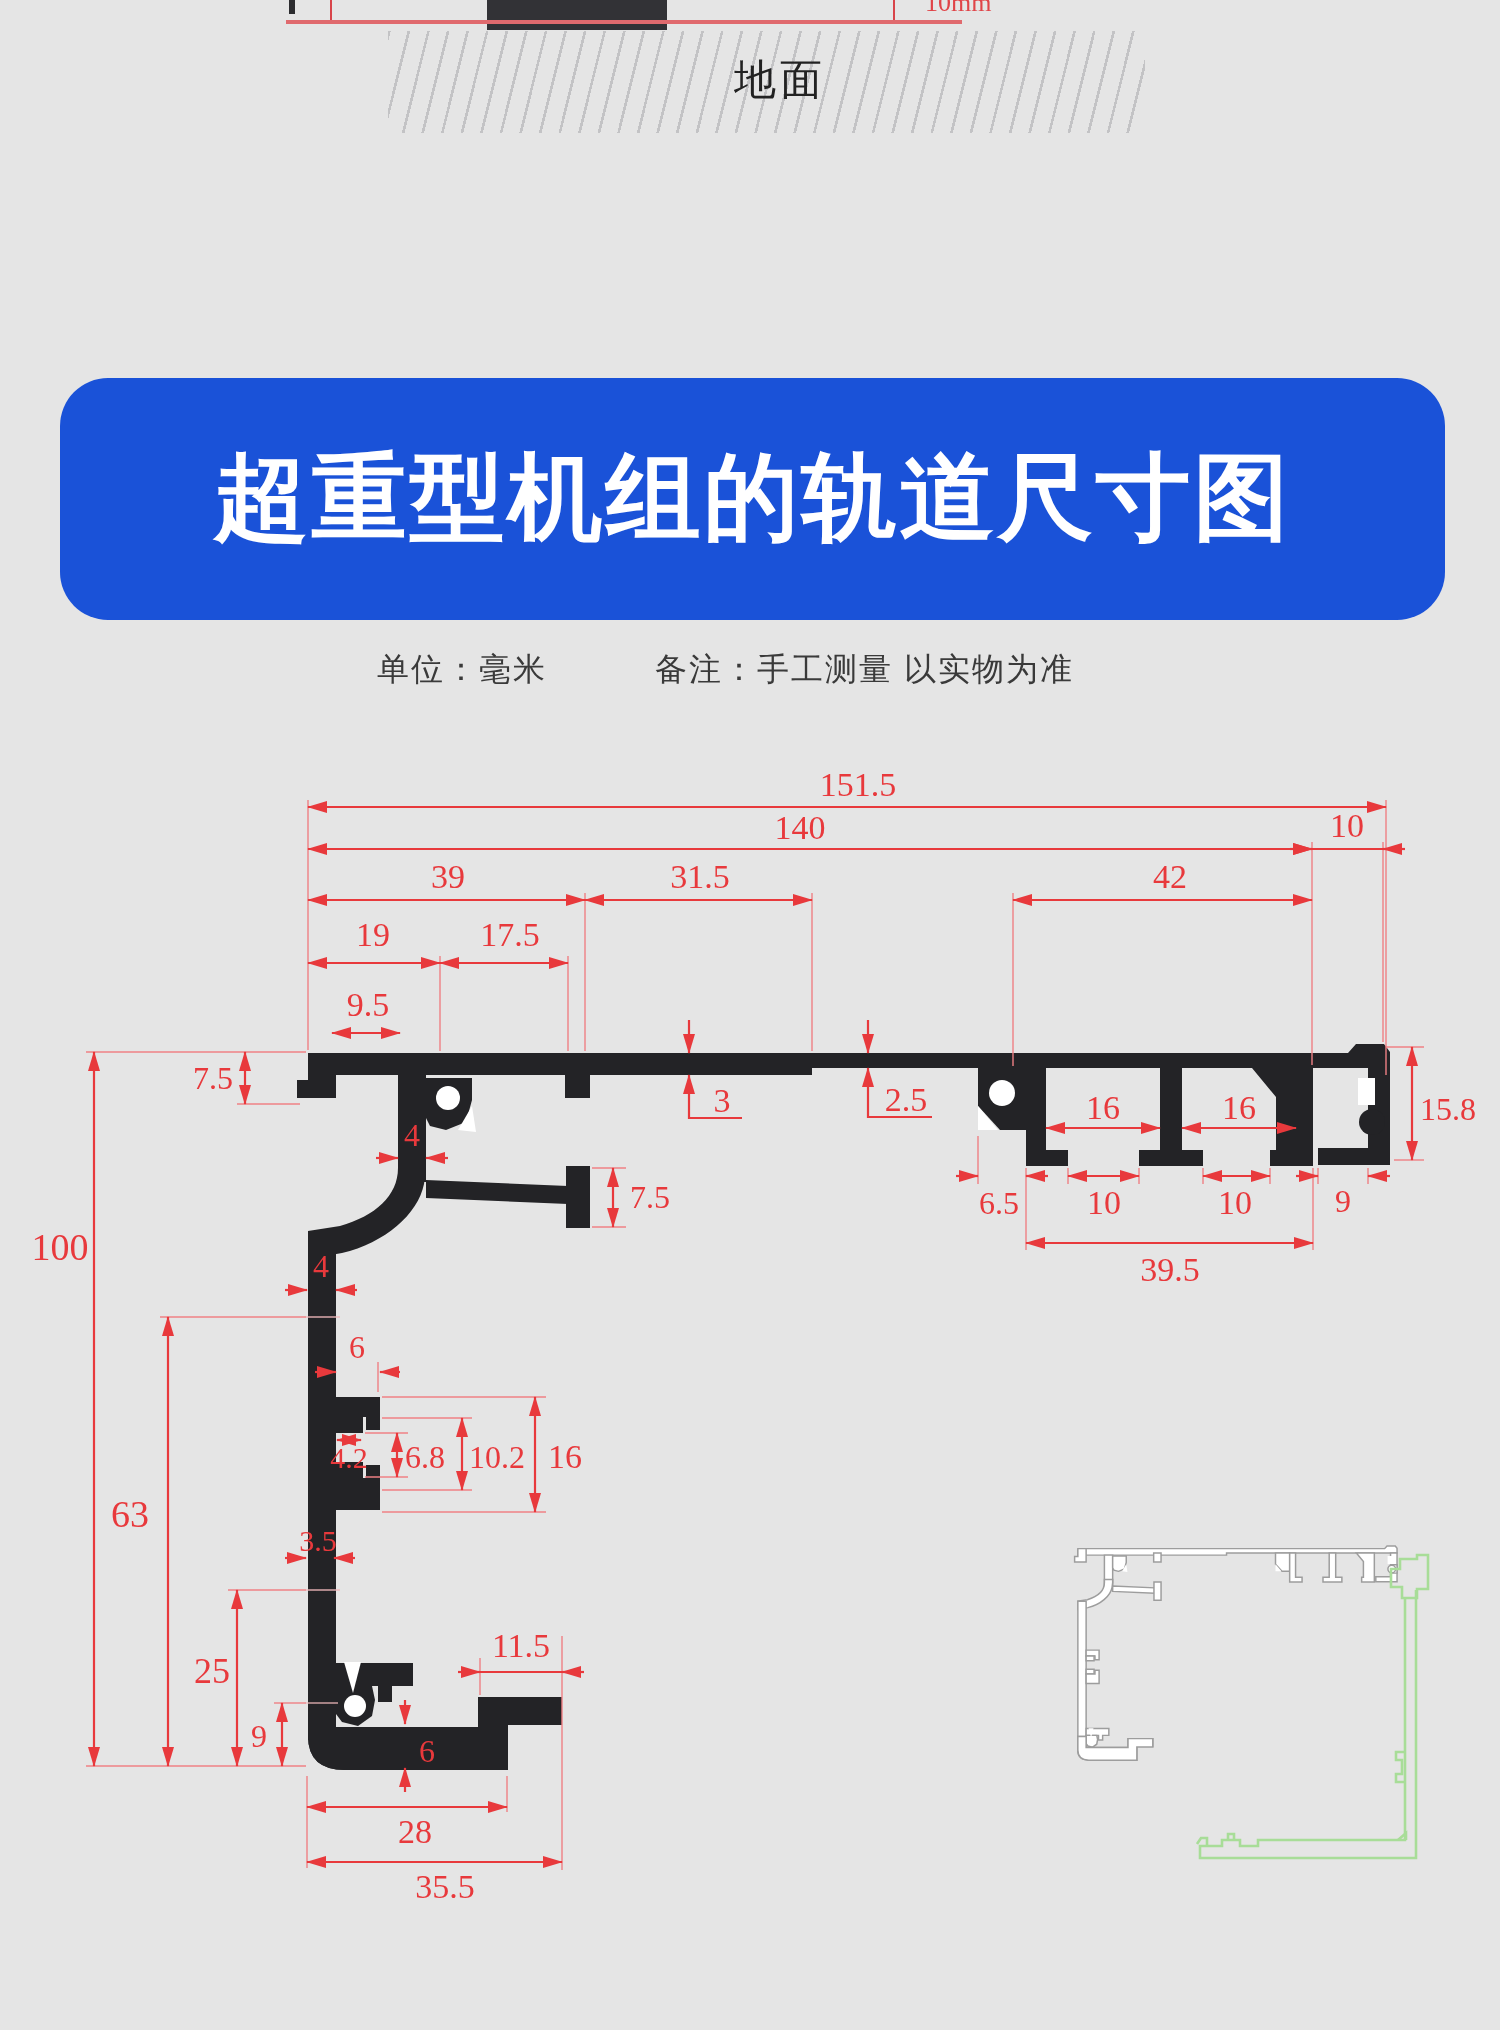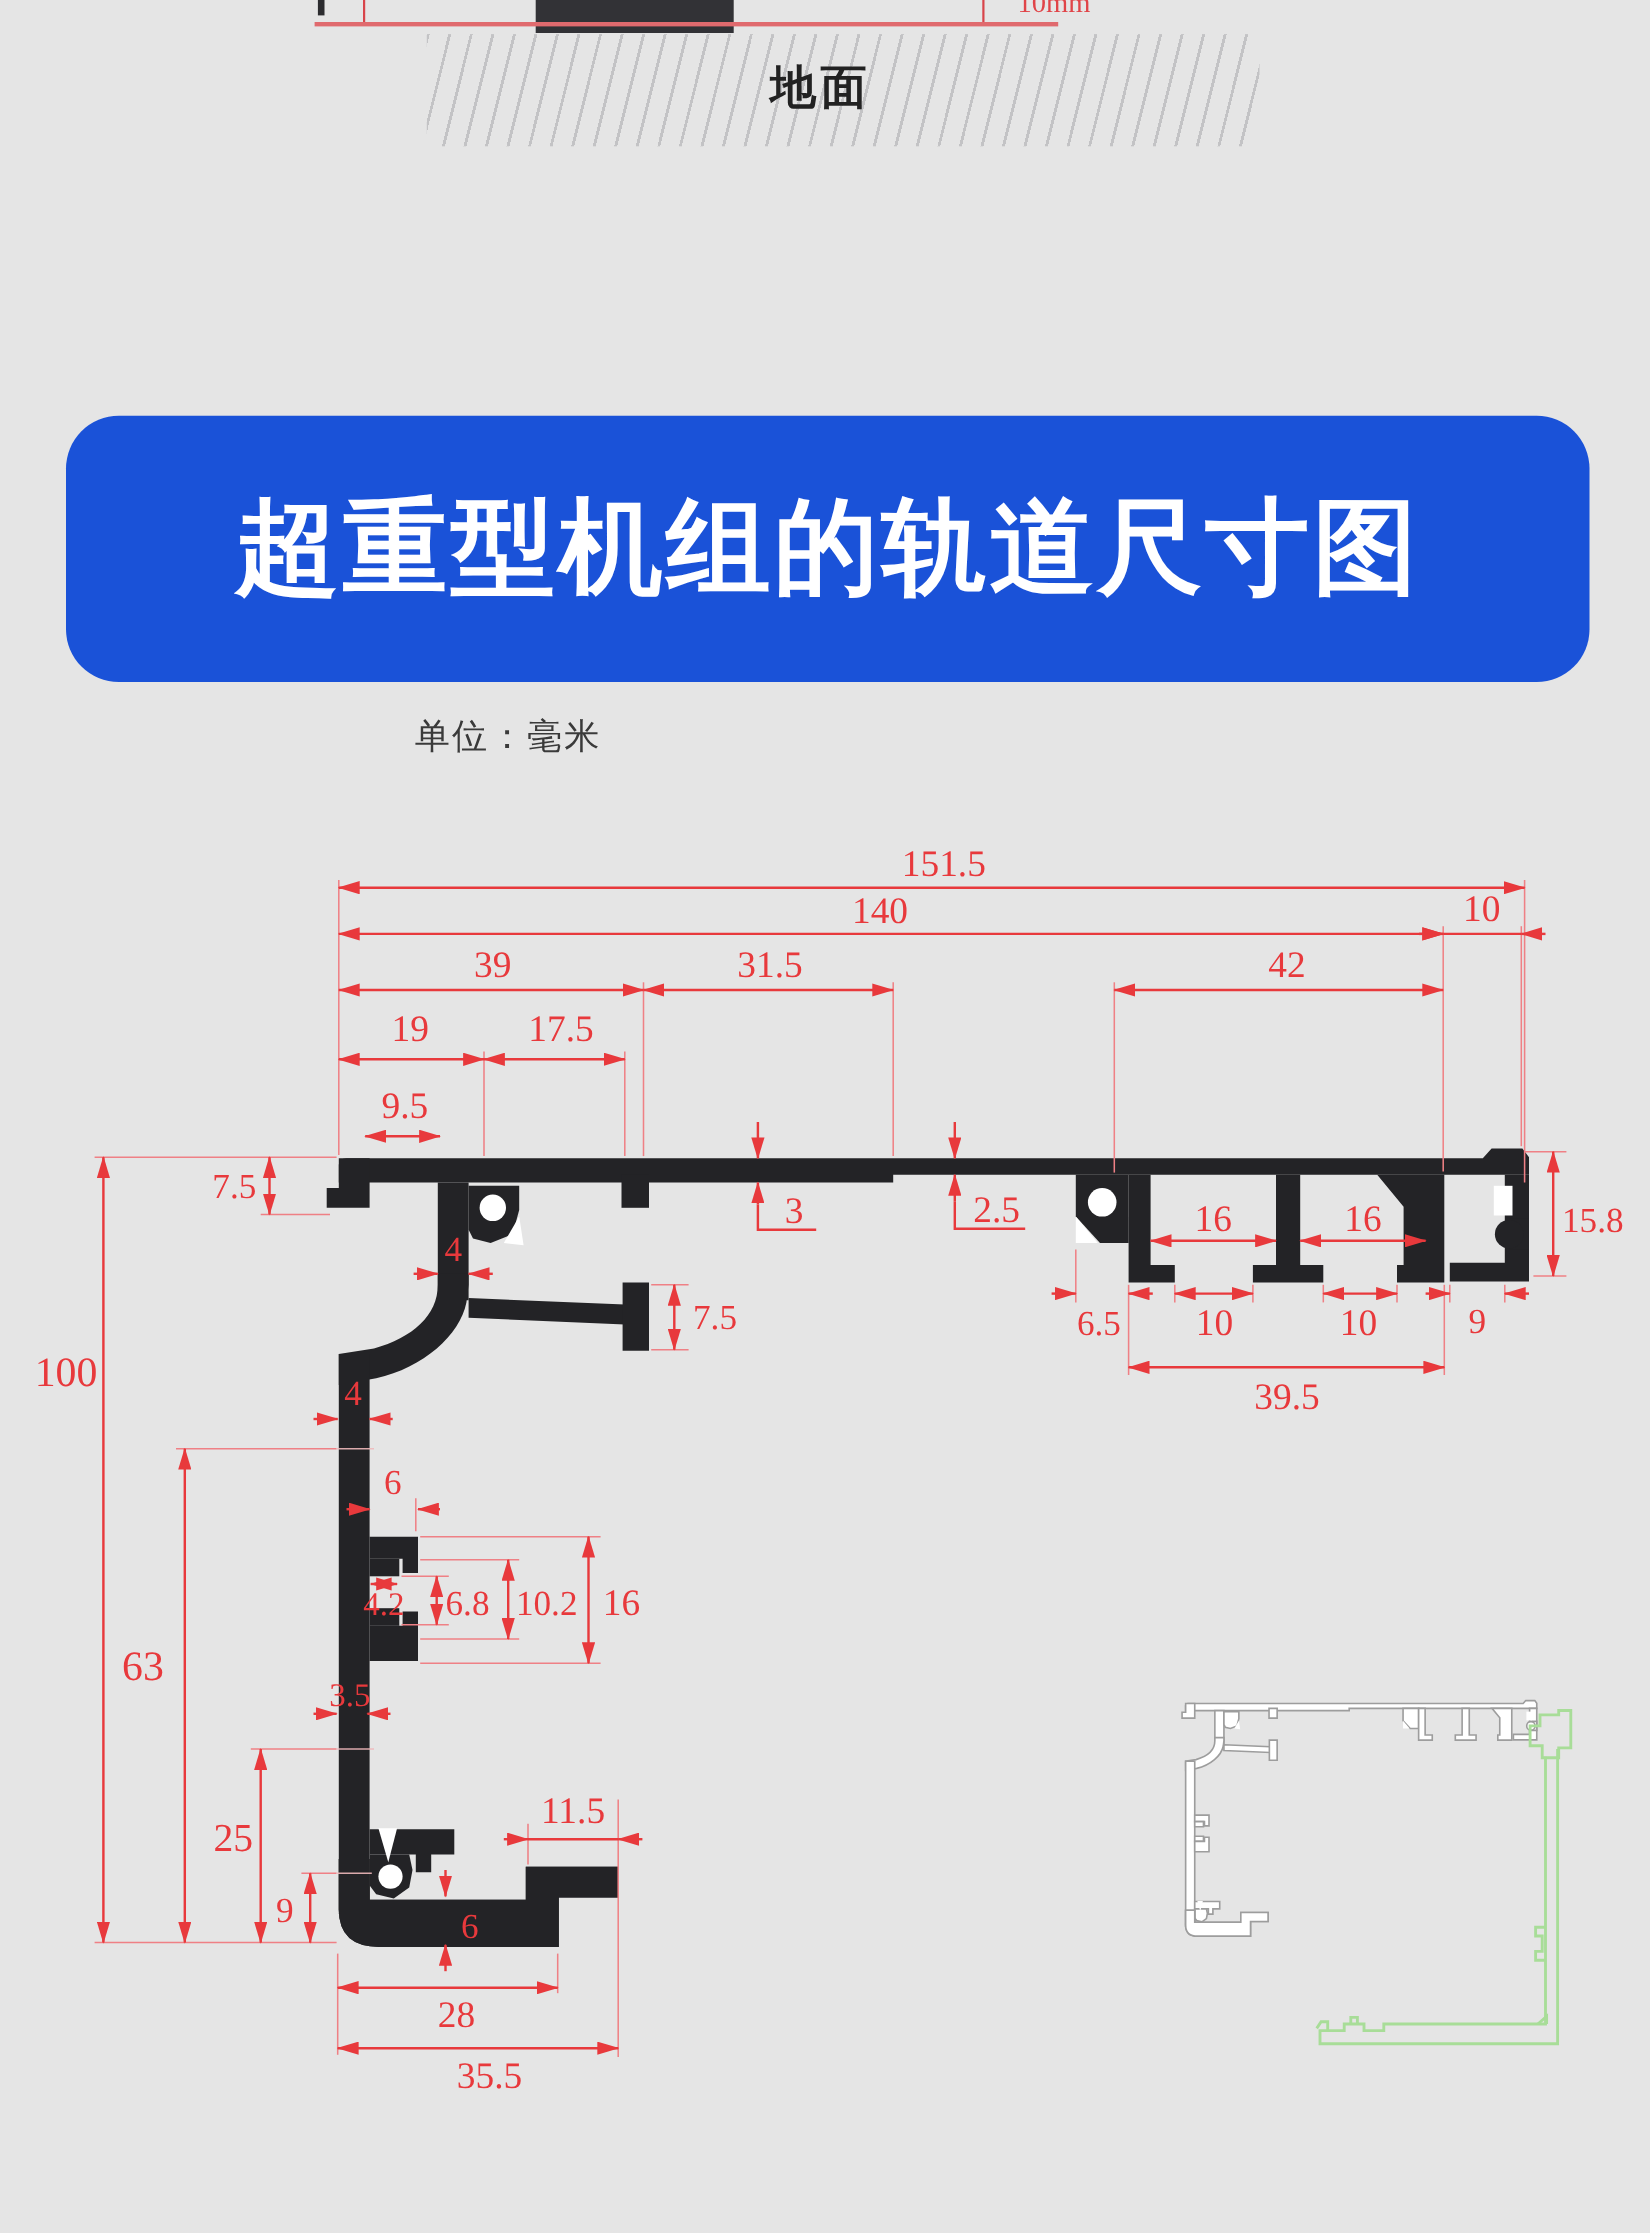--- a/index.html
+++ b/index.html
@@ -6,22 +6,22 @@
   #page{position:relative;width:1500px;height:2030px;background:#e5e5e5;overflow:hidden;
         font-family:"Liberation Sans",sans-serif;}
   
   .ground-line{position:absolute;left:286px;top:20px;width:676px;height:4px;background:#e06a6e;}
   .ground-block{position:absolute;left:487px;top:0;width:180px;height:30px;background:#323236;}
   .red-vtick{position:absolute;top:0;width:2px;height:22px;background:#d8444a;}
   .hatch{position:absolute;left:388px;top:31px;width:757px;height:102px;
          background:repeating-linear-gradient(104deg,#c3c3c5 0 2.6px,transparent 2.6px 19px);}
   .tiny-black{position:absolute;left:289px;top:0;width:6px;height:14px;background:#2c2c2f;}
   .dim10mm{position:absolute;left:925px;top:-12px;color:#e04448;font:26px "Liberation Serif",serif;}
-  .ground-label{position:absolute;left:700px;top:52px;width:160px;text-align:left;
-                font-size:42px;color:#222;letter-spacing:4px;font-weight:bold;}
+  .ground-label{position:absolute;left:700px;top:52px;width:160px;text-align:center;
+                font-size:42px;color:#222;letter-spacing:4px;}
   
   .banner{position:absolute;left:60px;top:378px;width:1385px;height:242px;background:#1a52d8;
           border-radius:48px;display:flex;align-items:center;justify-content:center;}
   .banner h1{margin:16px;color:#fff;font-size:95px;font-weight:900;letter-spacing:3px;}
   
   .note{position:absolute;top:648px;font-size:32px;color:#3a3a3a;letter-spacing:2px;}
   .note.unit{left:377px;} .note.remark{left:655px;}
   
   #draw{position:absolute;left:0;top:0;}
   .dimtxt{font-family:"Liberation Serif",serif;fill:#e8393c;}
@@ -39,20 +39,21 @@
   <div class="ground-line"></div>
   <div class="hatch"></div>
   <div class="dim10mm">10mm</div>
   <div class="ground-label">地面</div>
 
   <div class="banner">
     <h1>超重型机组的轨道尺寸图</h1>
   </div>
 
   <div class="note unit">单位：毫米</div>
+  <div class="note remark">备注：手工测量 以实物为准</div>
 
   <svg id="draw" width="1500" height="2030" viewBox="0 0 1500 2030">
     <defs>
       <marker id="ar" viewBox="0 0 20 12" refX="19" refY="6" markerWidth="20" markerHeight="12" markerUnits="userSpaceOnUse" orient="auto-start-reverse">
         <path d="M0,0 L20,6 L0,12 Z" fill="#e8393c"></path>
       </marker>
     </defs>
 
     <g fill="#232326">
       <g id="profileShapes">

